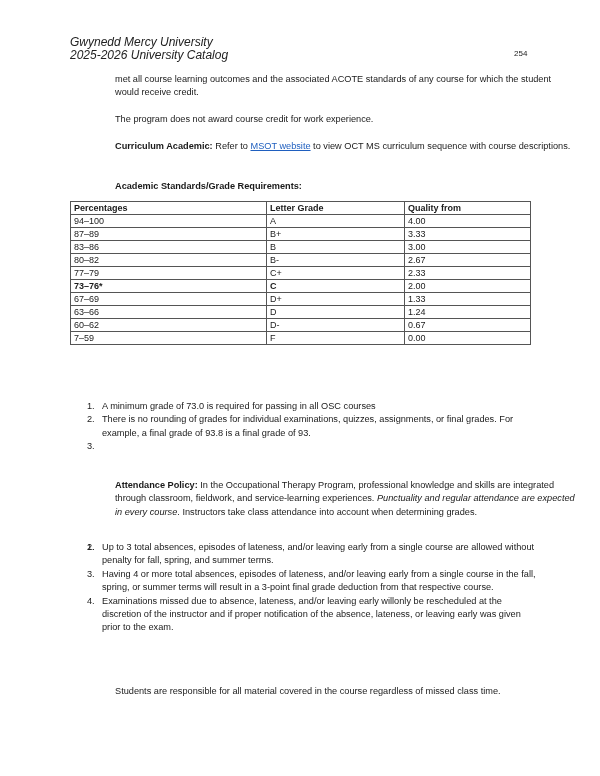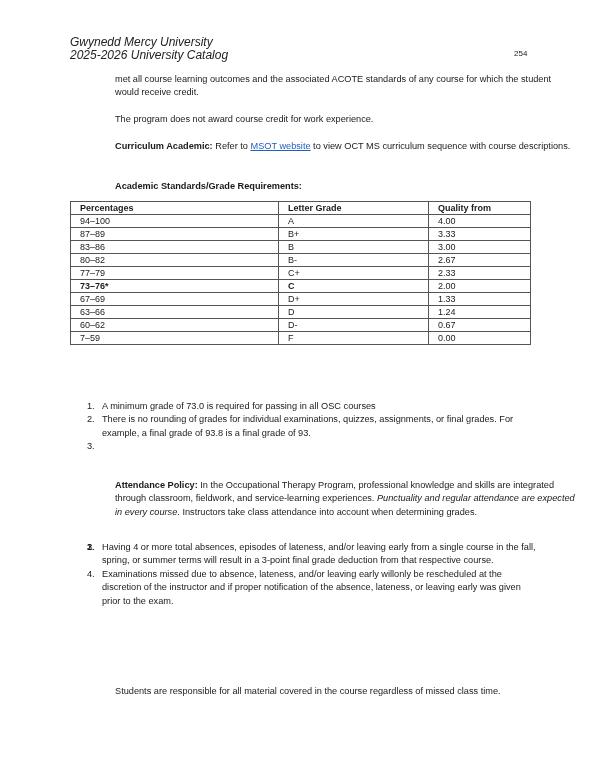--- a/index.html
+++ b/index.html
@@ -6,21 +6,21 @@
   body { width: 600px; height: 776px; position: relative; overflow: hidden;
          font-family: "Liberation Sans", sans-serif; color: #1a1a1a; }
   .page { position: absolute; left: 0; top: 0; width: 600px; height: 776px; }
   .hdr { position: absolute; left: 70px; top: 36px; font-size: 12px; font-style: italic; line-height: 13px; color: #222; }
   .pgnum { position: absolute; left: 514px; top: 49px; font-size: 8px; color: #222; }
   .txt { position: absolute; left: 70px; width: 462px; font-size: 9.2px; line-height: 13.4px; margin-left: 45px; }
   b { font-weight: bold; }
   a.link { color: #1f5fbf; text-decoration: underline; }
   table.grades { position: absolute; left: 70px; top: 201px; border-collapse: collapse; width: 461px;
                  font-size: 9px; }
-  table.grades td { border: 1px solid #555; padding: 0 9px; height: 12px; line-height: 12px; }
+  table.grades td { border: 1px solid #555; padding: 0 3px; height: 12px; line-height: 12px; }
   table.grades td.c1 { width: 189px; }
   table.grades td.c2 { width: 131px; }
   table.grades tr.hl td { font-weight: bold; }
   table.grades tr.head td { font-weight: bold; }
   ol { margin: 0; padding: 0; list-style: none; }
   ol li { position: relative; padding-left: 32px; font-size: 9.2px; line-height: 13.4px; }
   ol li .num { position: absolute; left: 17px; top: 0; }
   .list1 { position: absolute; left: 70px; top: 400px; width: 470px; }
   .list2 { position: absolute; left: 70px; top: 541px; width: 470px; }
 </style>
@@ -115,21 +115,21 @@
     </ol>
   </div>
 
   <div class="txt" style="top:479px;">
     <b>Attendance Policy:</b><span> In the Occupational Therapy Program, professional knowledge and skills are integrated through classroom, fieldwork, and service-learning experiences. </span><i>Punctuality and regular attendance are expected in every course</i><span>. Instructors take class attendance into account when determining grades.</span>
   </div>
 
   <div class="list2">
     <ol>
       <li><span class="num">1.</span></li>
-      <li><span class="num">2.</span></li>
+      <li><span class="num">2.</span><span>Up to 3 total absences, episodes of lateness, and/or leaving early from a single course are allowed without penalty for fall, spring, and summer terms.</span></li>
       <li><span class="num">3.</span><span>Having 4 or more total absences, episodes of lateness, and/or leaving early from a single course in the fall, spring, or summer terms will result in a 3-point final grade deduction from that respective course.</span></li>
       <li><span class="num">4.</span><span>Examinations missed due to absence, lateness, and/or leaving early willonly be rescheduled at the discretion of the instructor and if proper notification of the absence, lateness, or leaving early was given prior to the exam.</span></li>
     </ol>
   </div>
 
   <div class="txt" style="top:685px;">Students are responsible for all material covered in the course regardless of missed class time.</div>
 
 </div>
 
 </body></html>

